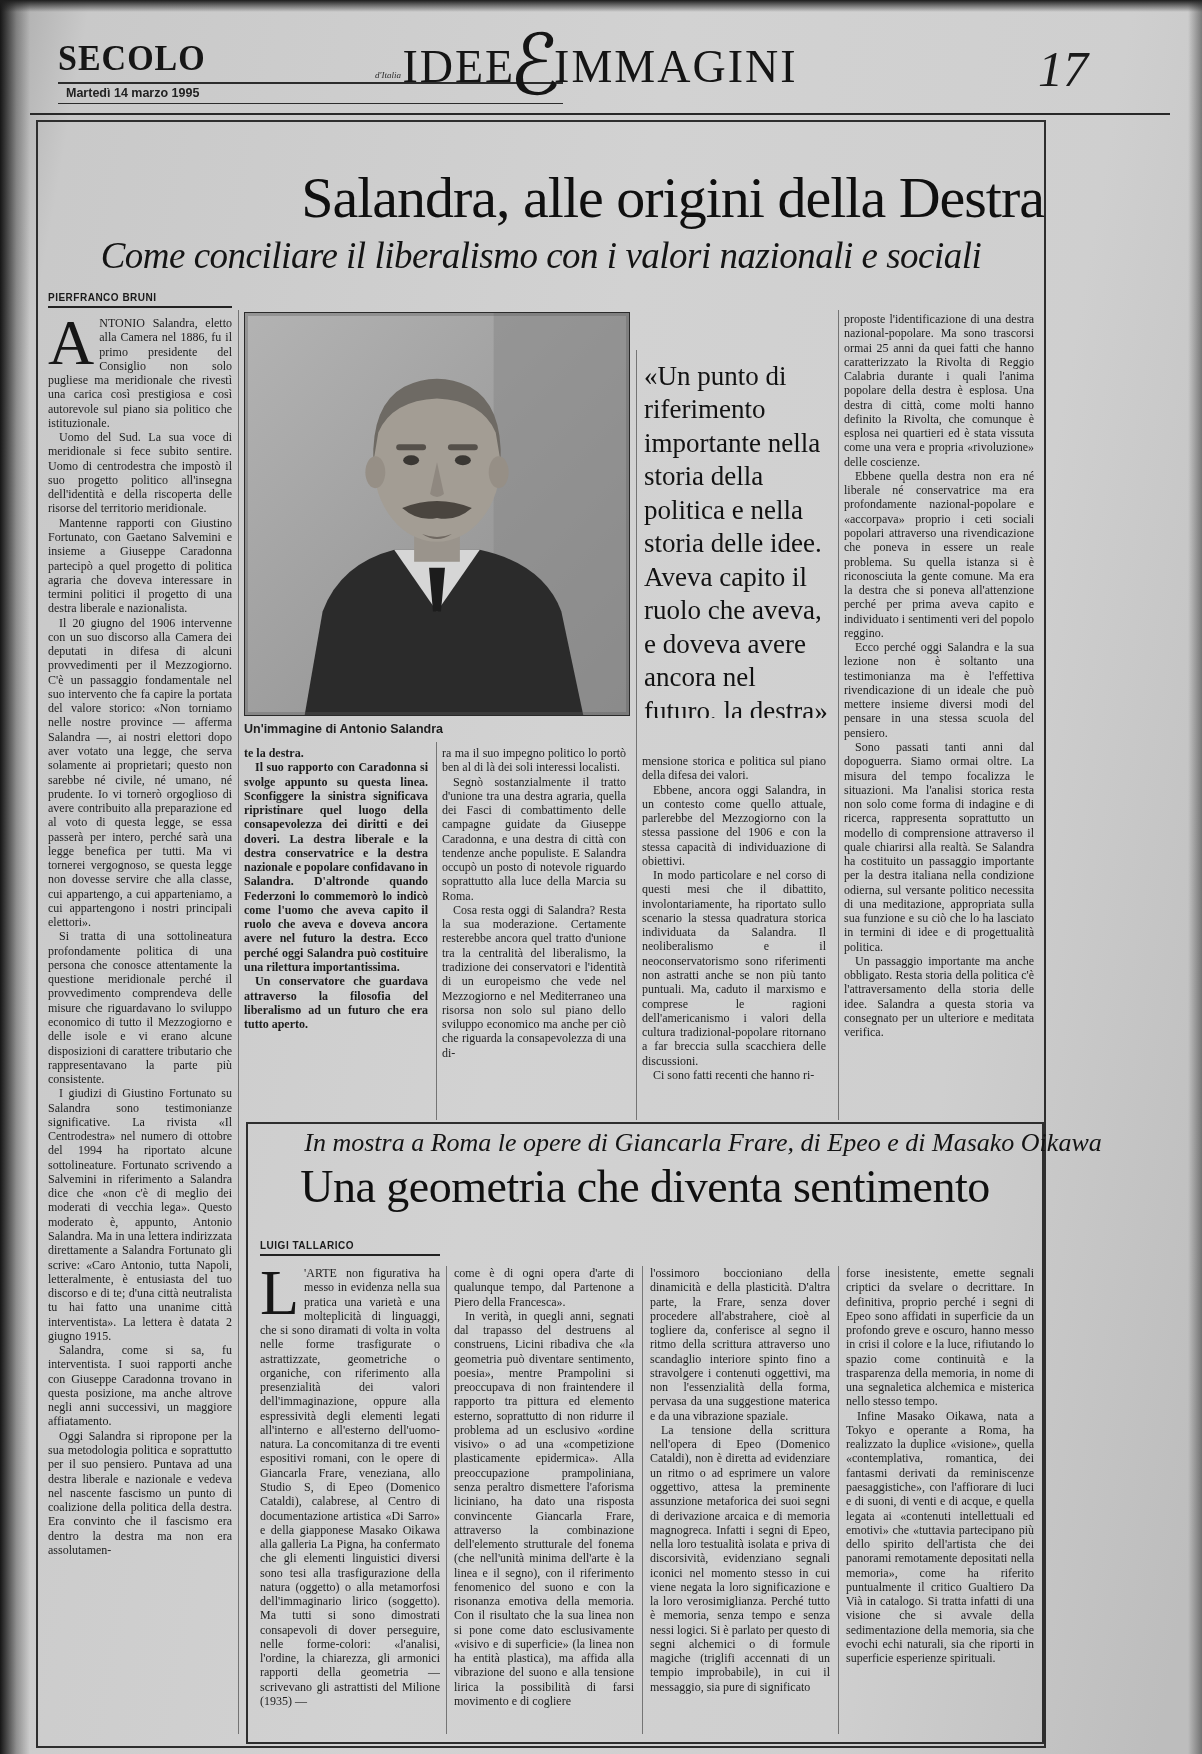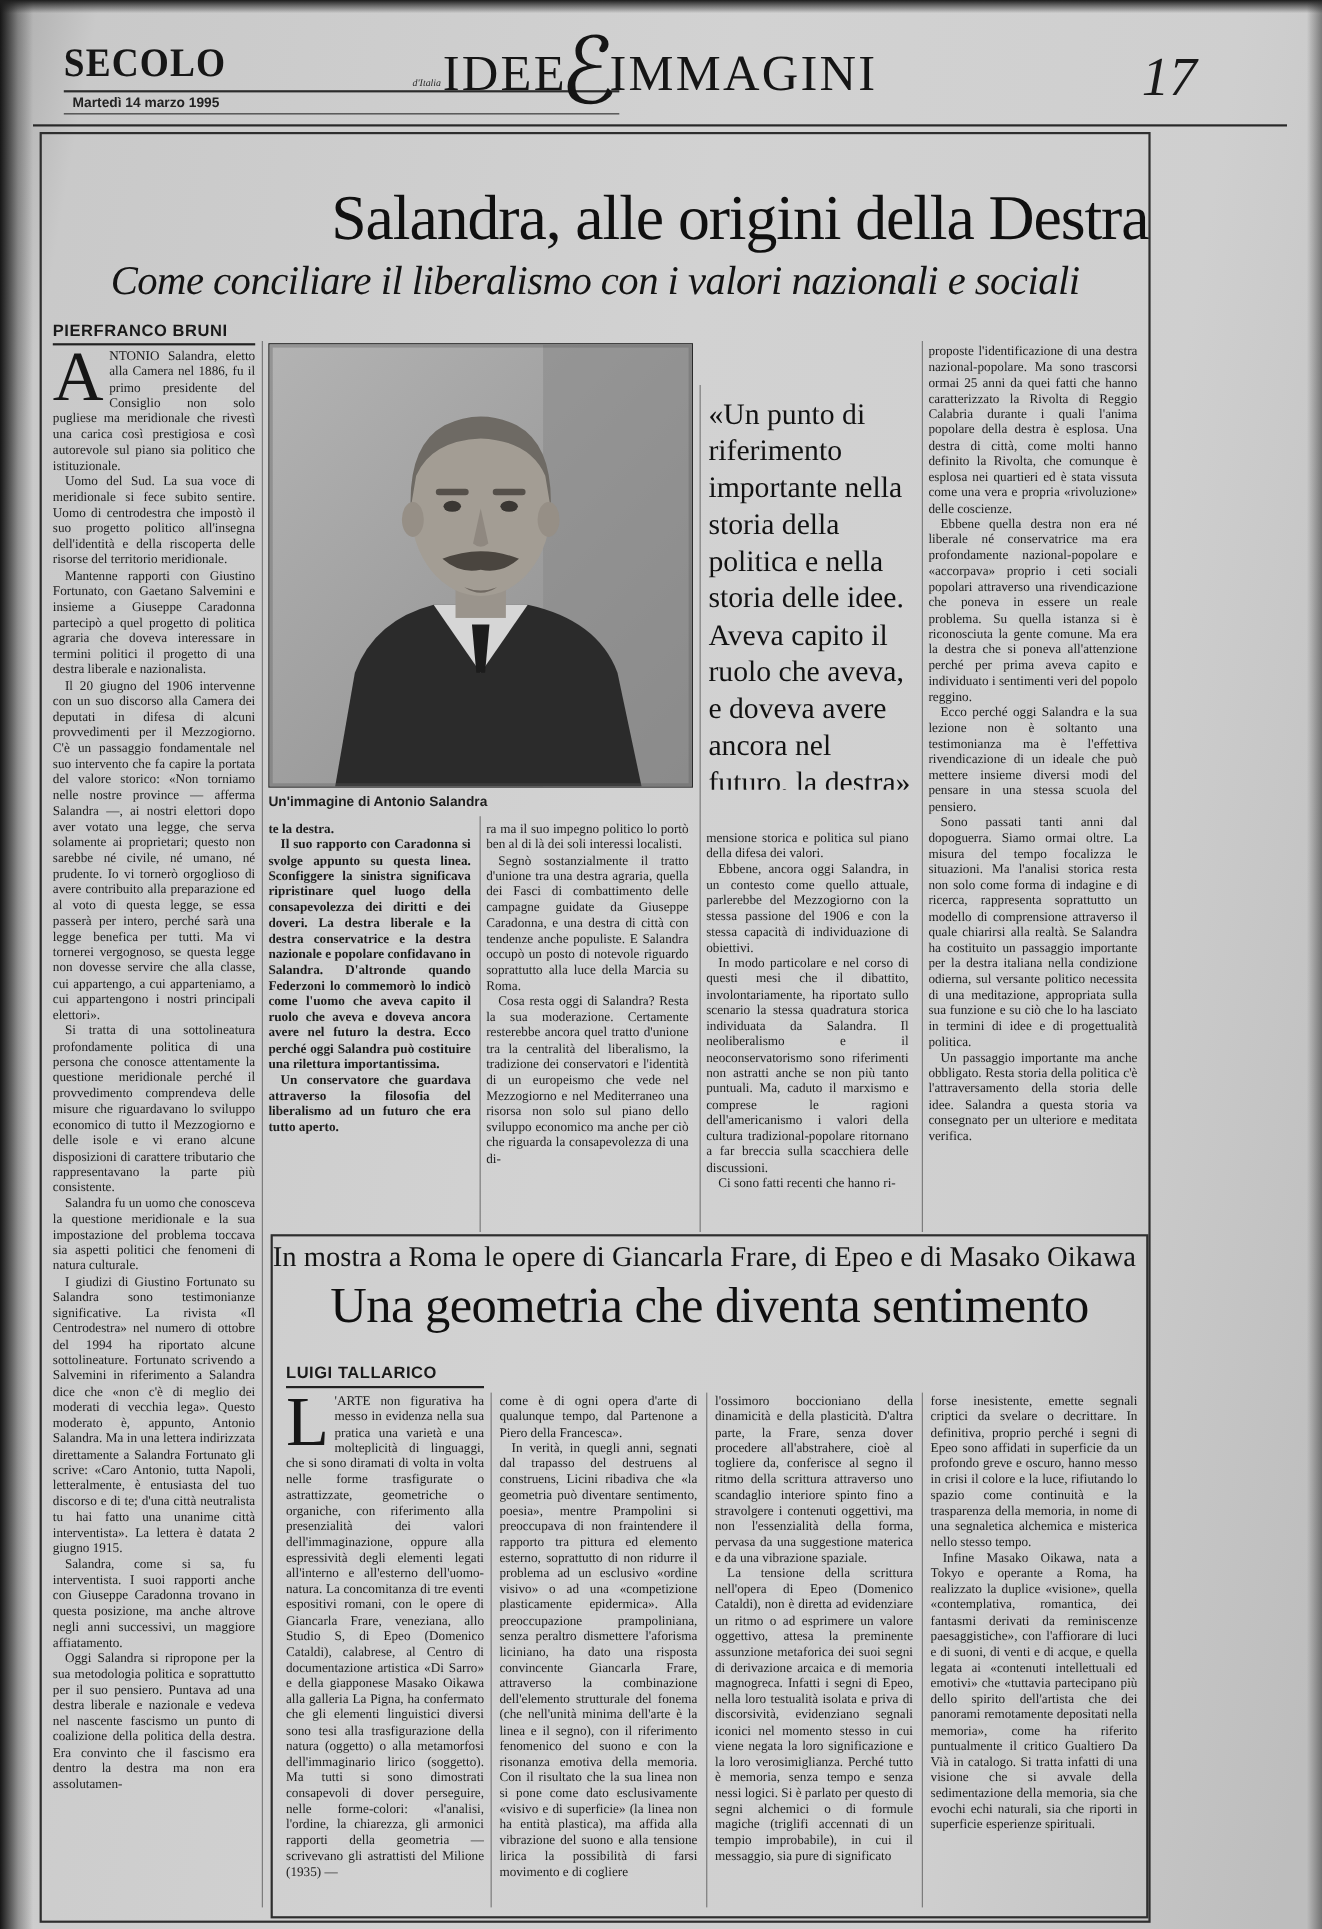--- a/index.html
+++ b/index.html
@@ -36,21 +36,21 @@
 
   
   .a1-box { position:absolute; left:36px; top:120px; width:1010px; height:1628px;
             border:2px solid #2e2e2e; }
   .a1-kicker { position:absolute; left:16px; top:6px; width:985px; font-size:29px;
                color:#141414; white-space:nowrap; overflow:hidden; }
   .a1-headline { position:absolute; left:0; top:42px; width:1006px; text-align:right;
                  font-size:58px; color:#101010; letter-spacing:-1px; }
   .a1-deck { position:absolute; left:0; top:112px; width:1006px; text-align:center;
              font-style:italic; font-size:37px; color:#141414; letter-spacing:-0.5px; }
-  .byline { font-family:"Liberation Sans",sans-serif; font-weight:bold; font-size:15px;
+  .byline { font-family:"Liberation Sans",sans-serif; font-weight:bold; font-size:10px;
             color:#1a1a1a; border-bottom:2.5px solid #222; padding-bottom:3px; letter-spacing:.5px; }
   .a1-byline { position:absolute; left:10px; top:170px; width:184px; }
 
   
   .bodycol { position:absolute; overflow:hidden; }
   .bodycol p { font-size:12px; line-height:1.19; text-align:justify; text-indent:11px;
                color:#1c1c1c; }
   .bodycol p.np { text-indent:0; }
   .dropcap { float:left; font-size:64px; line-height:50px; padding:2px 5px 0 0; color:#161616; }
 
@@ -72,22 +72,22 @@
   .photo-caption { position:absolute; left:206px; top:600px; width:386px;
                    font-family:"Liberation Sans",sans-serif; font-weight:bold;
                    font-size:12.5px; color:#1f1f1f; }
 
   .pull-quote { position:absolute; left:606px; top:238px; width:186px; height:358px;
                 font-size:27px; line-height:1.24; color:#121212; overflow:hidden; }
 
   
   .a2-box { position:absolute; left:208px; top:1000px; width:798px; height:622px;
             border:2px solid #2e2e2e; }
-  .a2-kicker { position:absolute; left:0; top:4px; width:910px; text-align:left;
-               font-size:26px; color:#141414; white-space:nowrap; overflow:hidden; }
+  .a2-kicker { position:absolute; left:0; top:4px; width:910px; text-align:center;
+               font-style:italic; font-size:26px; color:#141414; white-space:nowrap; overflow:hidden; }
   .a2-headline { position:absolute; left:0; top:36px; width:794px; text-align:center;
                  font-size:46px; color:#101010; letter-spacing:-0.5px; }
   .a2-byline { position:absolute; left:12px; top:116px; width:180px; }
   .a2-col1 { left:12px;  top:142px; width:180px; height:470px; }
   .a2-col2 { left:206px; top:142px; width:180px; height:470px; }
   .a2-col3 { left:402px; top:142px; width:180px; height:470px; }
   .a2-col4 { left:598px; top:142px; width:188px; height:470px; }
   .a2 .vrule { background:rgba(40,40,40,.55); }
   .vr5 { left:198px; top:142px; height:468px; }
   .vr6 { left:394px; top:142px; height:468px; }
@@ -126,21 +126,20 @@
     <div class="vrule vr2"></div>
     <div class="vrule vr3"></div>
     <div class="vrule vr4"></div>
 
     <div class="bodycol a1-col1">
       <p class="np"><span class="dropcap">A</span><span>NTONIO Salandra, eletto alla Camera nel 1886, fu il primo presidente del Consiglio non solo pugliese ma meridionale che rivestì una carica così prestigiosa e così autorevole sul piano sia politico che istituzionale.</span></p>
       <p>Uomo del Sud. La sua voce di meridionale si fece subito sentire. Uomo di centrodestra che impostò il suo progetto politico all'insegna dell'identità e della riscoperta delle risorse del territorio meridionale.</p>
       <p>Mantenne rapporti con Giustino Fortunato, con Gaetano Salvemini e insieme a Giuseppe Caradonna partecipò a quel progetto di politica agraria che doveva interessare in termini politici il progetto di una destra liberale e nazionalista.</p>
       <p>Il 20 giugno del 1906 intervenne con un suo discorso alla Camera dei deputati in difesa di alcuni provvedimenti per il Mezzogiorno. C'è un passaggio fondamentale nel suo intervento che fa capire la portata del valore storico: «Non torniamo nelle nostre province — afferma Salandra —, ai nostri elettori dopo aver votato una legge, che serva solamente ai proprietari; questo non sarebbe né civile, né umano, né prudente. Io vi tornerò orgoglioso di avere contribuito alla preparazione ed al voto di questa legge, se essa passerà per intero, perché sarà una legge benefica per tutti. Ma vi tornerei vergognoso, se questa legge non dovesse servire che alla classe, cui appartengo, a cui apparteniamo, a cui appartengono i nostri principali elettori».</p>
       <p>Si tratta di una sottolineatura profondamente politica di una persona che conosce attentamente la questione meridionale perché il provvedimento comprendeva delle misure che riguardavano lo sviluppo economico di tutto il Mezzogiorno e delle isole e vi erano alcune disposizioni di carattere tributario che rappresentavano la parte più consistente.</p>
-      <p>Salandra fu un uomo che conosceva la questione meridionale e la sua impostazione del problema toccava sia aspetti politici che fenomeni di natura culturale.</p>
       <p>I giudizi di Giustino Fortunato su Salandra sono testimonianze significative. La rivista «Il Centrodestra» nel numero di ottobre del 1994 ha riportato alcune sottolineature. Fortunato scrivendo a Salvemini in riferimento a Salandra dice che «non c'è di meglio dei moderati di vecchia lega». Questo moderato è, appunto, Antonio Salandra. Ma in una lettera indirizzata direttamente a Salandra Fortunato gli scrive: «Caro Antonio, tutta Napoli, letteralmente, è entusiasta del tuo discorso e di te; d'una città neutralista tu hai fatto una unanime città interventista». La lettera è datata 2 giugno 1915.</p>
       <p>Salandra, come si sa, fu interventista. I suoi rapporti anche con Giuseppe Caradonna trovano in questa posizione, ma anche altrove negli anni successivi, un maggiore affiatamento.</p>
       <p>Oggi Salandra si ripropone per la sua metodologia politica e soprattutto per il suo pensiero. Puntava ad una destra liberale e nazionale e vedeva nel nascente fascismo un punto di coalizione della politica della destra. Era convinto che il fascismo era dentro la destra ma non era assolutamen-</p>
     </div>
 
     <div class="photo">
       <svg viewBox="0 0 386 404" preserveAspectRatio="none">
         <defs>
           <linearGradient id="bgph" x1="0" y1="0" x2="1" y2="1">
             <stop offset="0" stop-color="#b3b3b3"></stop>

